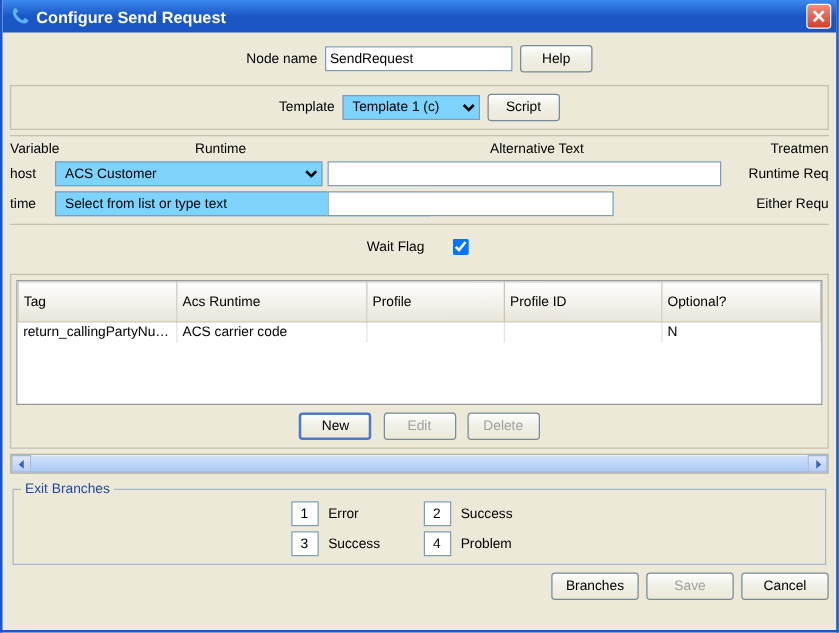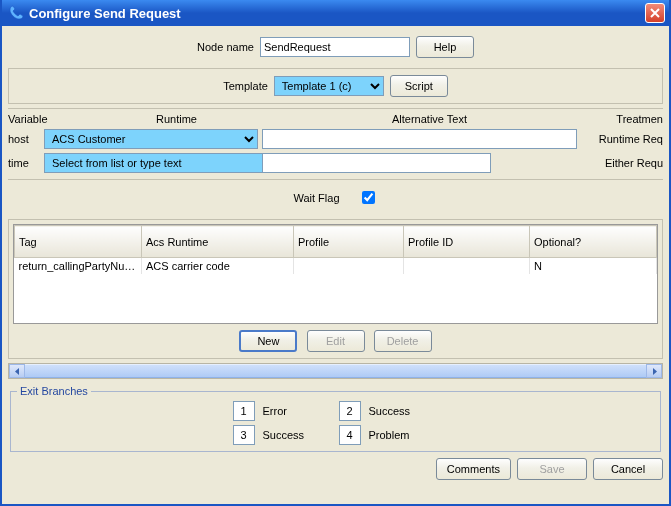--- a/index.html
+++ b/index.html
@@ -304,18 +304,18 @@
       <div class="numbox">2</div>
       <div class="label">Success</div>
       <div class="numbox">3</div>
       <div class="label">Success</div>
       <div class="numbox">4</div>
       <div class="label">Problem</div>
     </div>
   </fieldset>
 
   <div class="bottom">
-    <button class="btn">Comments</button>
+    <button class="btn">Branches</button>
     <button class="btn" disabled="">Save</button>
     <button class="btn">Cancel</button>
   </div>
 
 </div>
 
 </body></html>

